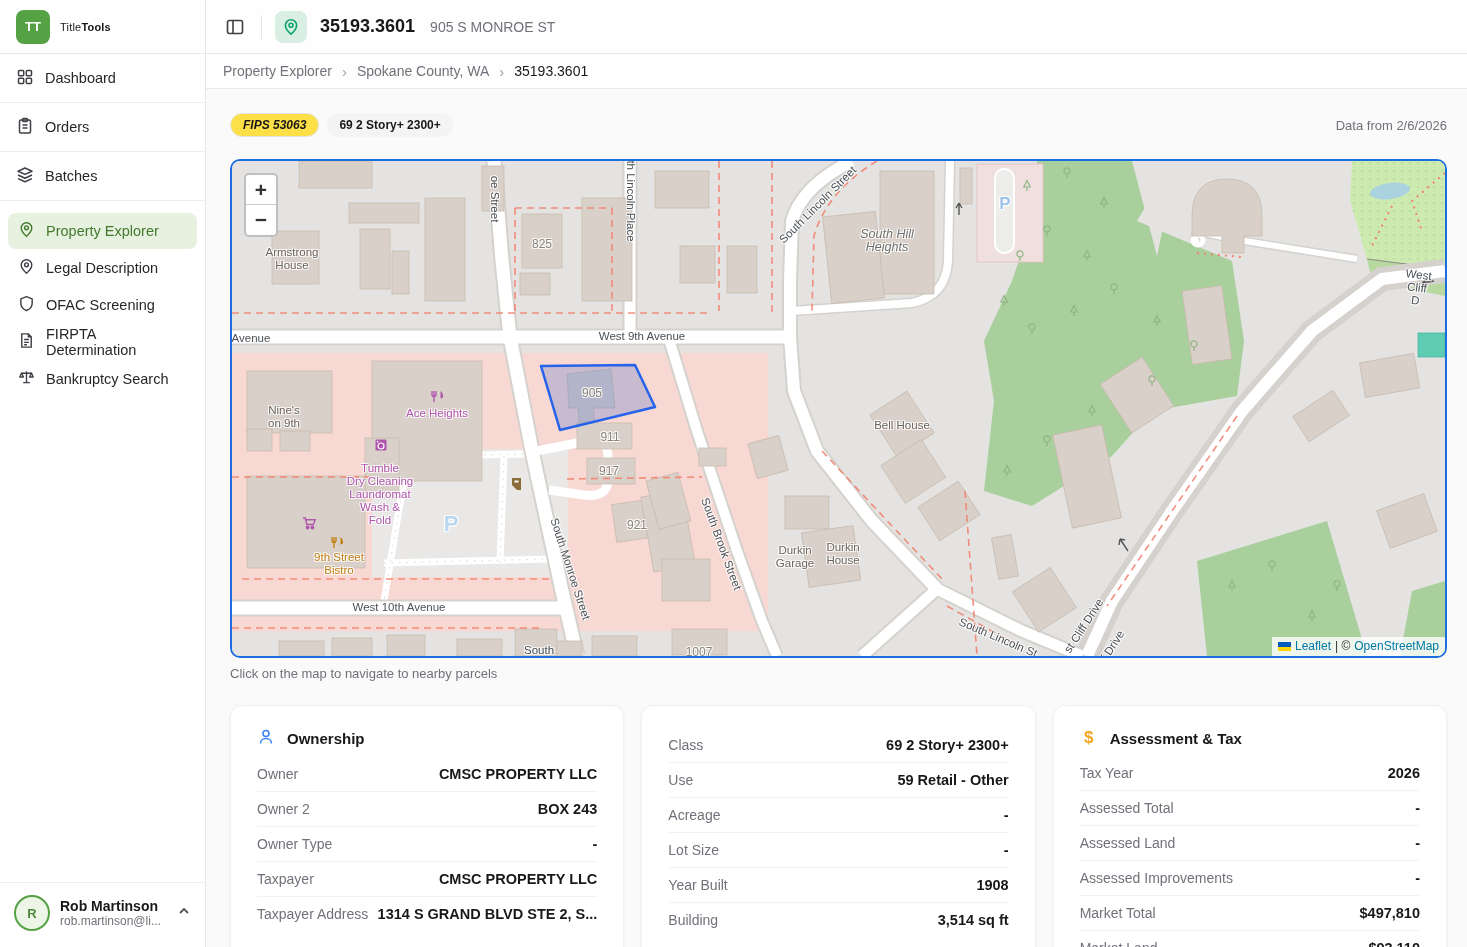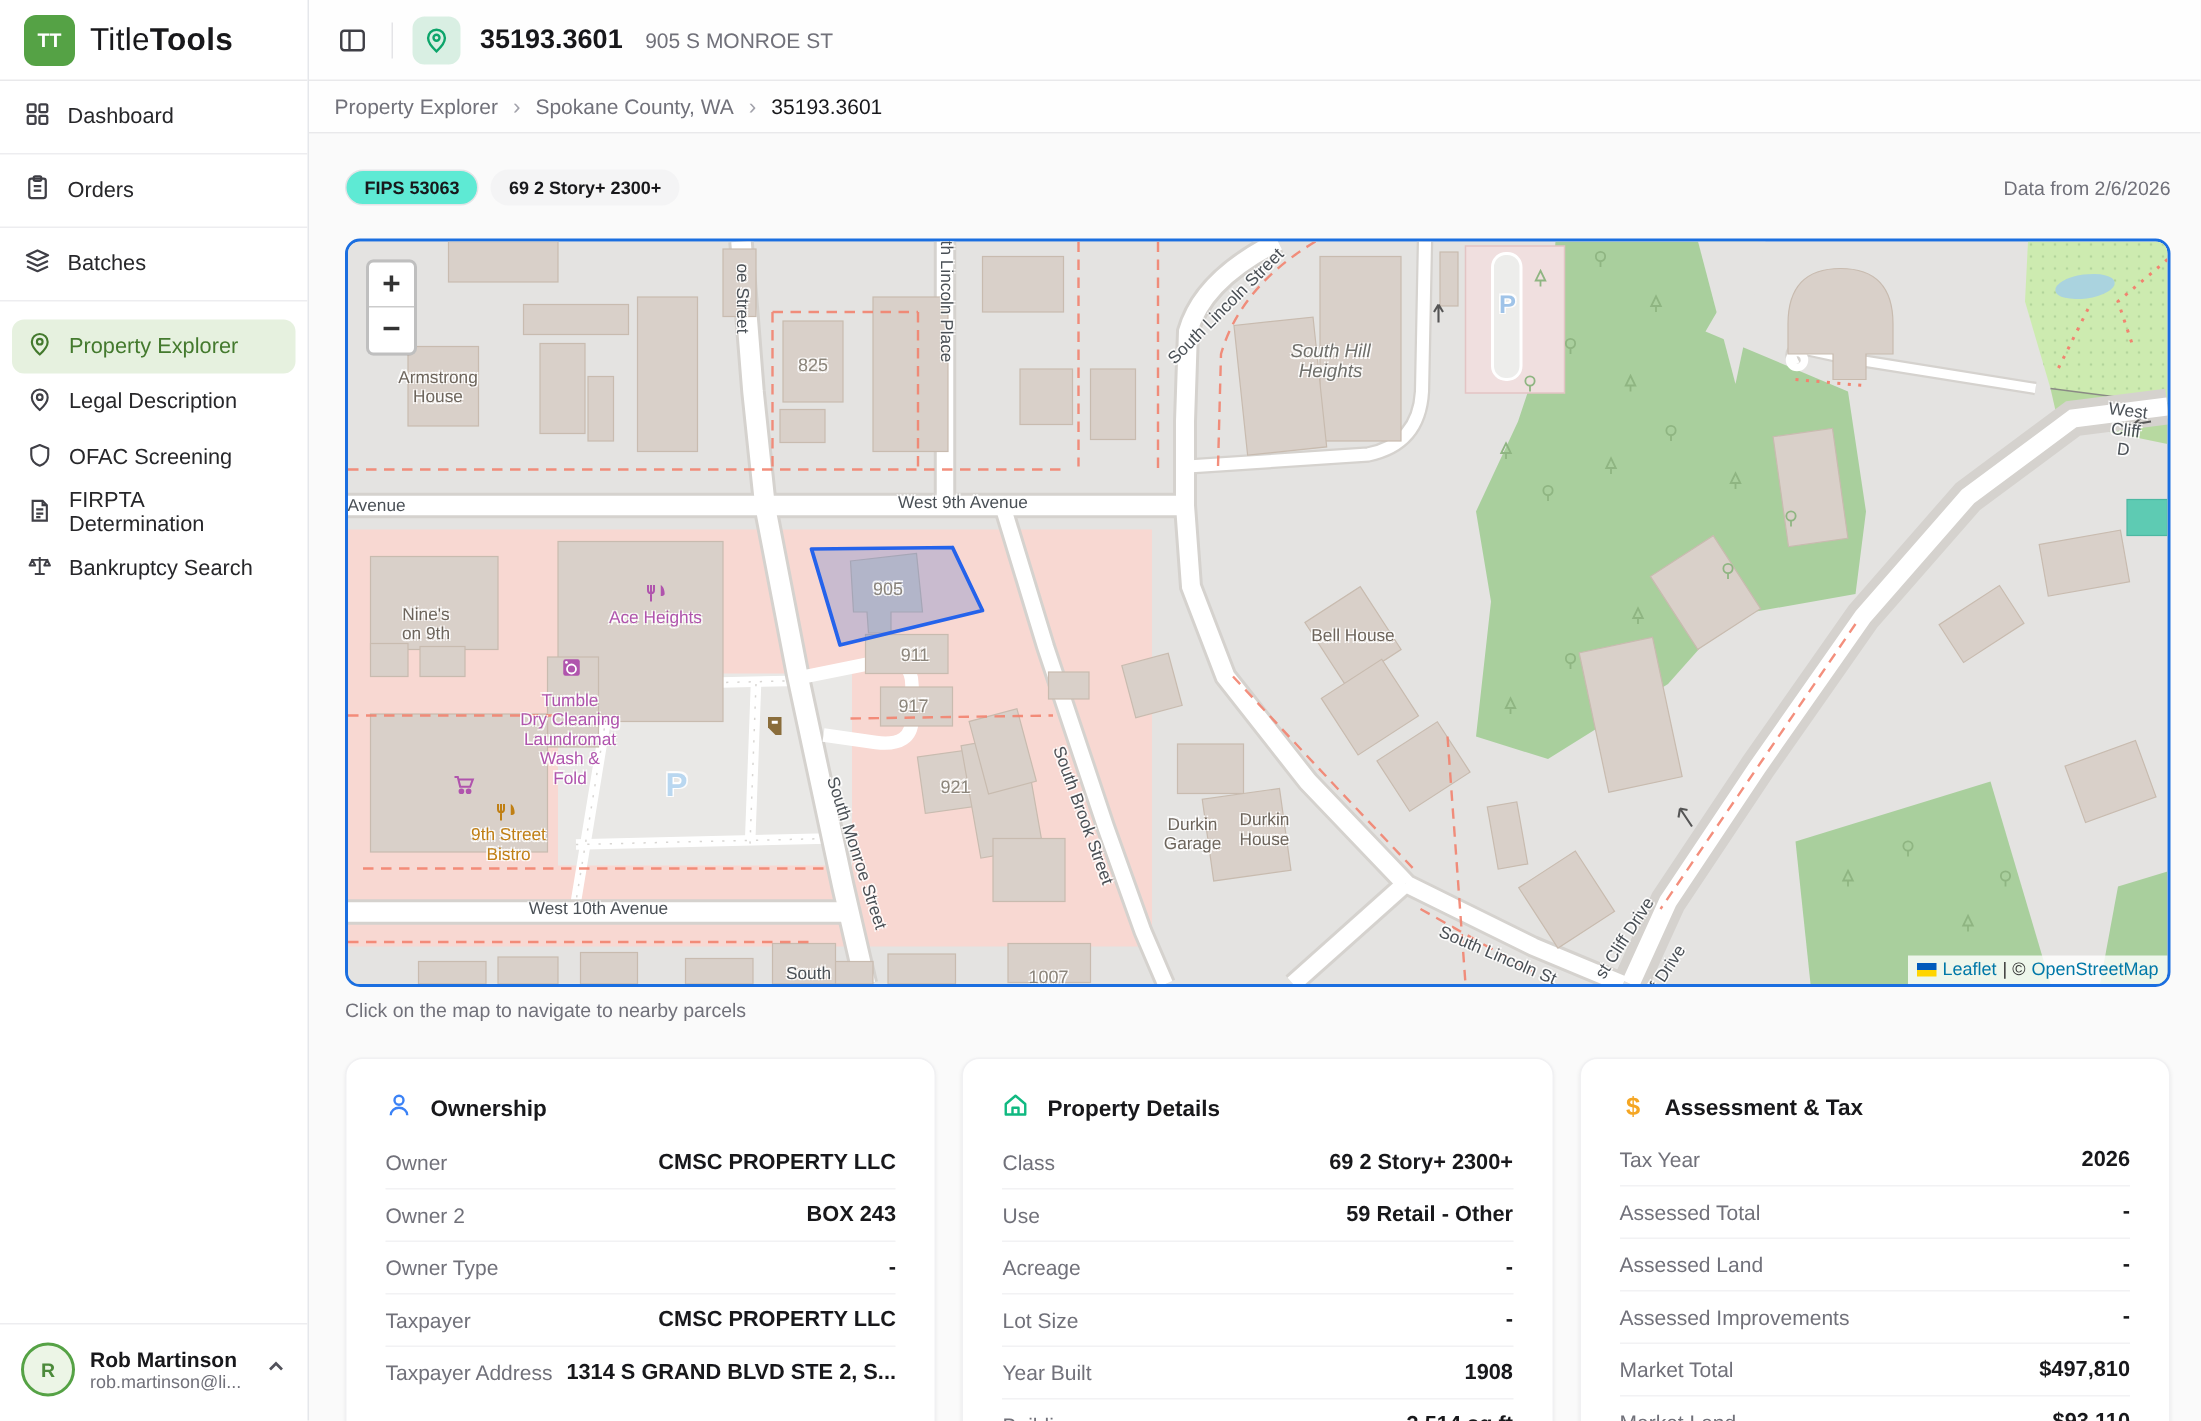--- a/index.html
+++ b/index.html
@@ -6,21 +6,21 @@
   html,body { width:1467px; height:947px; overflow:hidden; background:#fafafa;
     font-family:"Liberation Sans", sans-serif; color:#18181b; }
 
   
   .sidebar { position:absolute; left:0; top:0; bottom:0; width:206px; background:#fff;
     border-right:1px solid #e5e7eb; display:flex; flex-direction:column; }
   .brand { height:54px; display:flex; align-items:center; gap:10px; padding:0 16px;
     border-bottom:1px solid #e9e9eb; flex:0 0 auto; }
   .brand-logo { width:34px; height:34px; border-radius:8px; background:#55a245; color:#fff;
     font-weight:bold; font-size:13px; display:flex; align-items:center; justify-content:center; }
-  .brand-name { font-size:21px; letter-spacing:.2px; }
+  .brand-name { font-size:11px; letter-spacing:.2px; }
   .brand-name .bold { font-weight:bold; }
   .nav-top .nav-item { height:49px; display:flex; align-items:center; gap:11px; padding:0 16px;
     font-size:14.5px; color:#27272a; border-bottom:1px solid #ededf0; cursor:pointer; }
   .nav-group { padding:12px 8px 0 8px; }
   .nav-group .nav-item { height:36px; display:flex; align-items:center; gap:11px; padding:0 10px;
     font-size:14.5px; color:#27272a; border-radius:8px; margin-bottom:1px; cursor:pointer; }
   .nav-item svg { flex:0 0 auto; stroke:#3f3f46; }
   .nav-group .nav-item.active { background:#e6f1df; color:#447a2e; font-weight:500; }
   .nav-group .nav-item.active svg { stroke:#447a2e; }
   .sidebar-user { margin-top:auto; border-top:1px solid #ededf0; padding:12px 14px 16px 14px;
@@ -44,21 +44,21 @@
   .breadcrumb { height:35px; background:#fefefe; border-bottom:1px solid #e9e9eb;
     display:flex; align-items:center; gap:10px; padding:0 17px; font-size:14px; color:#71717a; }
   .breadcrumb .sep { color:#a1a1aa; font-size:15px; }
   .breadcrumb .current { color:#18181b; font-weight:500; }
 
   
   .content { position:absolute; top:90px; left:0; right:0; bottom:0; padding:22px 20px 0 24px; background:#fafafa; }
   .badge-row { display:flex; align-items:center; gap:8px; height:26px; }
   .pill { height:24px; display:inline-flex; align-items:center; padding:0 12px; border-radius:12px;
     font-size:12px; font-weight:bold; color:#18181b; }
-  .pill.outline { background:#5eead4; border:1px solid #e4e4e7; }
+  .pill.outline { background:#fde047; border:1px solid #e4e4e7;font-style:italic; }
   .pill.soft { background:#f4f4f5; }
   .data-from { margin-left:auto; font-size:13px; color:#71717a; }
 
   
   .map-wrap { position:relative; margin-top:21px; width:1217px; height:499px;
     border:2px solid #1a6ee0; border-radius:10px; overflow:hidden; background:#e4e3e1; cursor:pointer; }
   .map-svg { position:absolute; left:0; top:0; }
   .mlabel { position:absolute; white-space:pre-line; text-align:center; font-size:11.5px; line-height:13px;
     color:#4a5056; pointer-events:none;
     text-shadow:-1px -1px 0 rgba(255,255,255,.85), 1px -1px 0 rgba(255,255,255,.85),
@@ -511,27 +511,20 @@
             <span class="clabel">Taxpayer</span>
             <span class="cvalue">CMSC PROPERTY LLC</span>
           </div>
         <div class="crow">
             <span class="clabel">Taxpayer Address</span>
             <span class="cvalue">1314 S GRAND BLVD STE 2, S...</span>
           </div>
       </div>
 
       <div class="card">
-        <div class="card-title">
-          <span><svg width="18" height="18" viewBox="0 0 18 18" fill="none" stroke="#10b981" stroke-width="1.6" stroke-linejoin="round">
-                <path d="M2.5 8 L9 2.5 L15.5 8 V15 H2.5 Z"></path>
-                <path d="M7 15 V10.5 h4 V15"></path>
-              </svg></span>
-          <span>Property Details</span>
-        </div>
         <div class="crow">
             <span class="clabel">Class</span>
             <span class="cvalue">69 2 Story+ 2300+</span>
           </div>
         <div class="crow">
             <span class="clabel">Use</span>
             <span class="cvalue">59 Retail - Other</span>
           </div>
         <div class="crow">
             <span class="clabel">Acreage</span>

